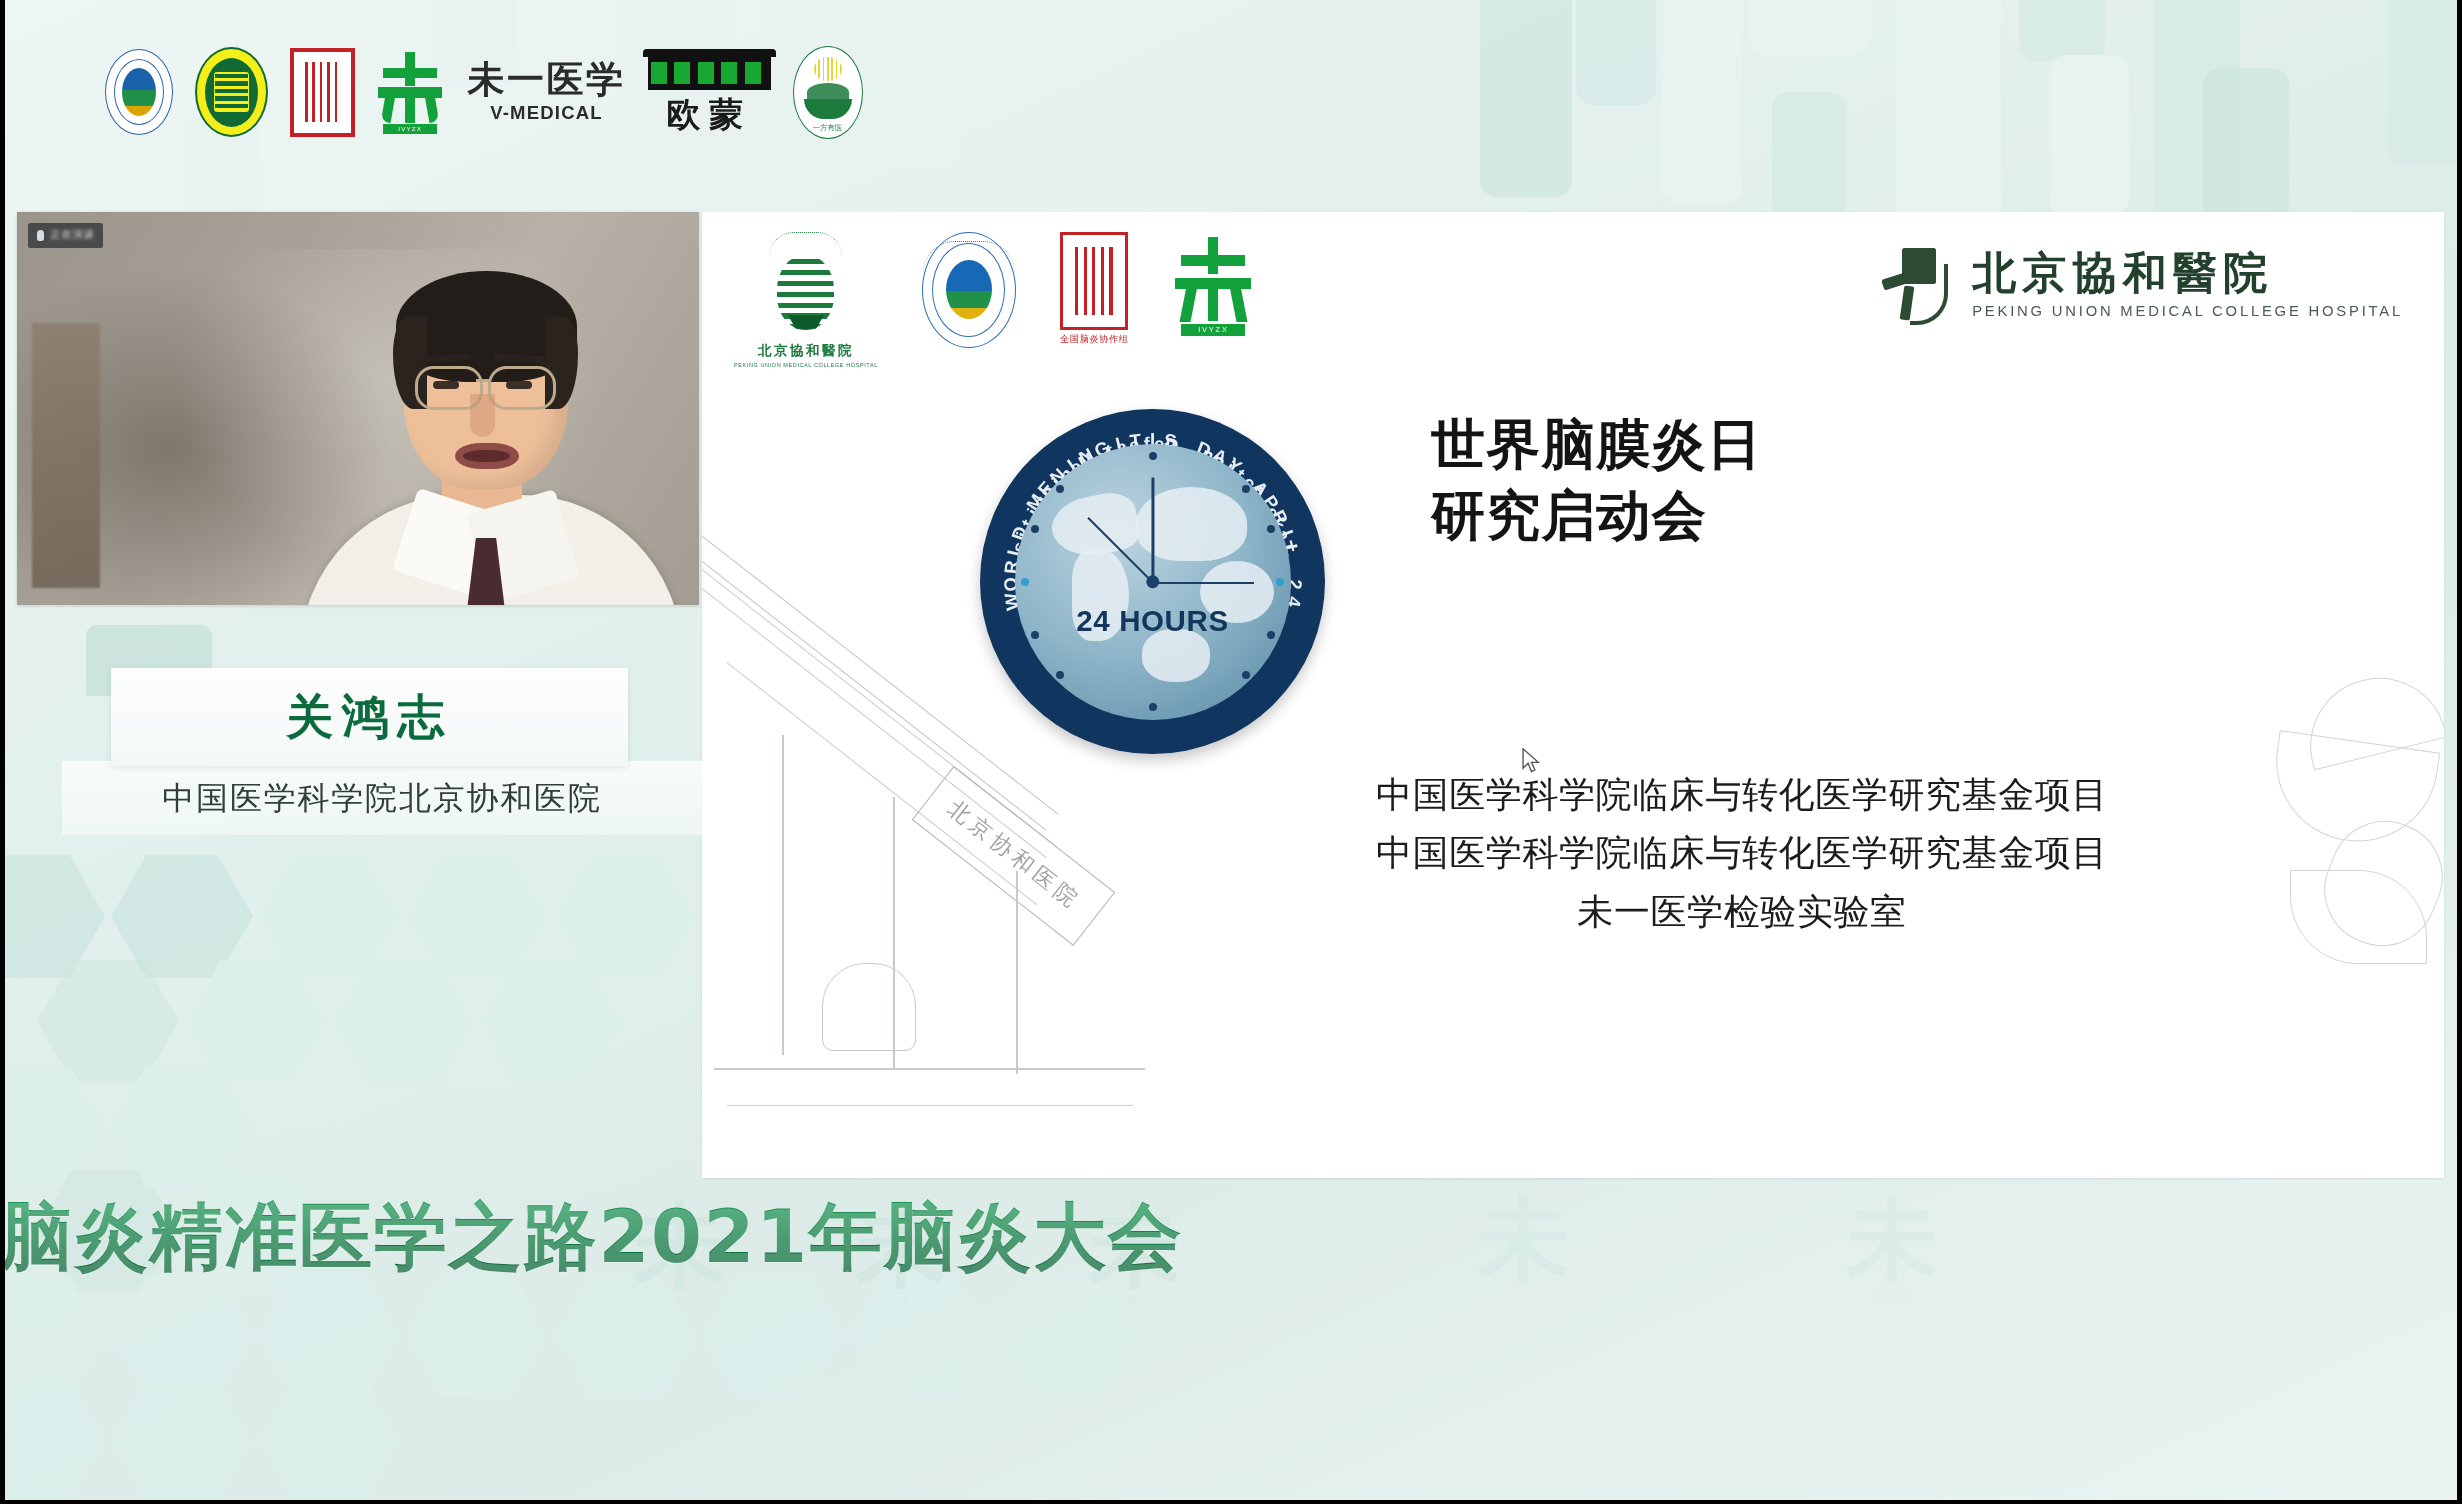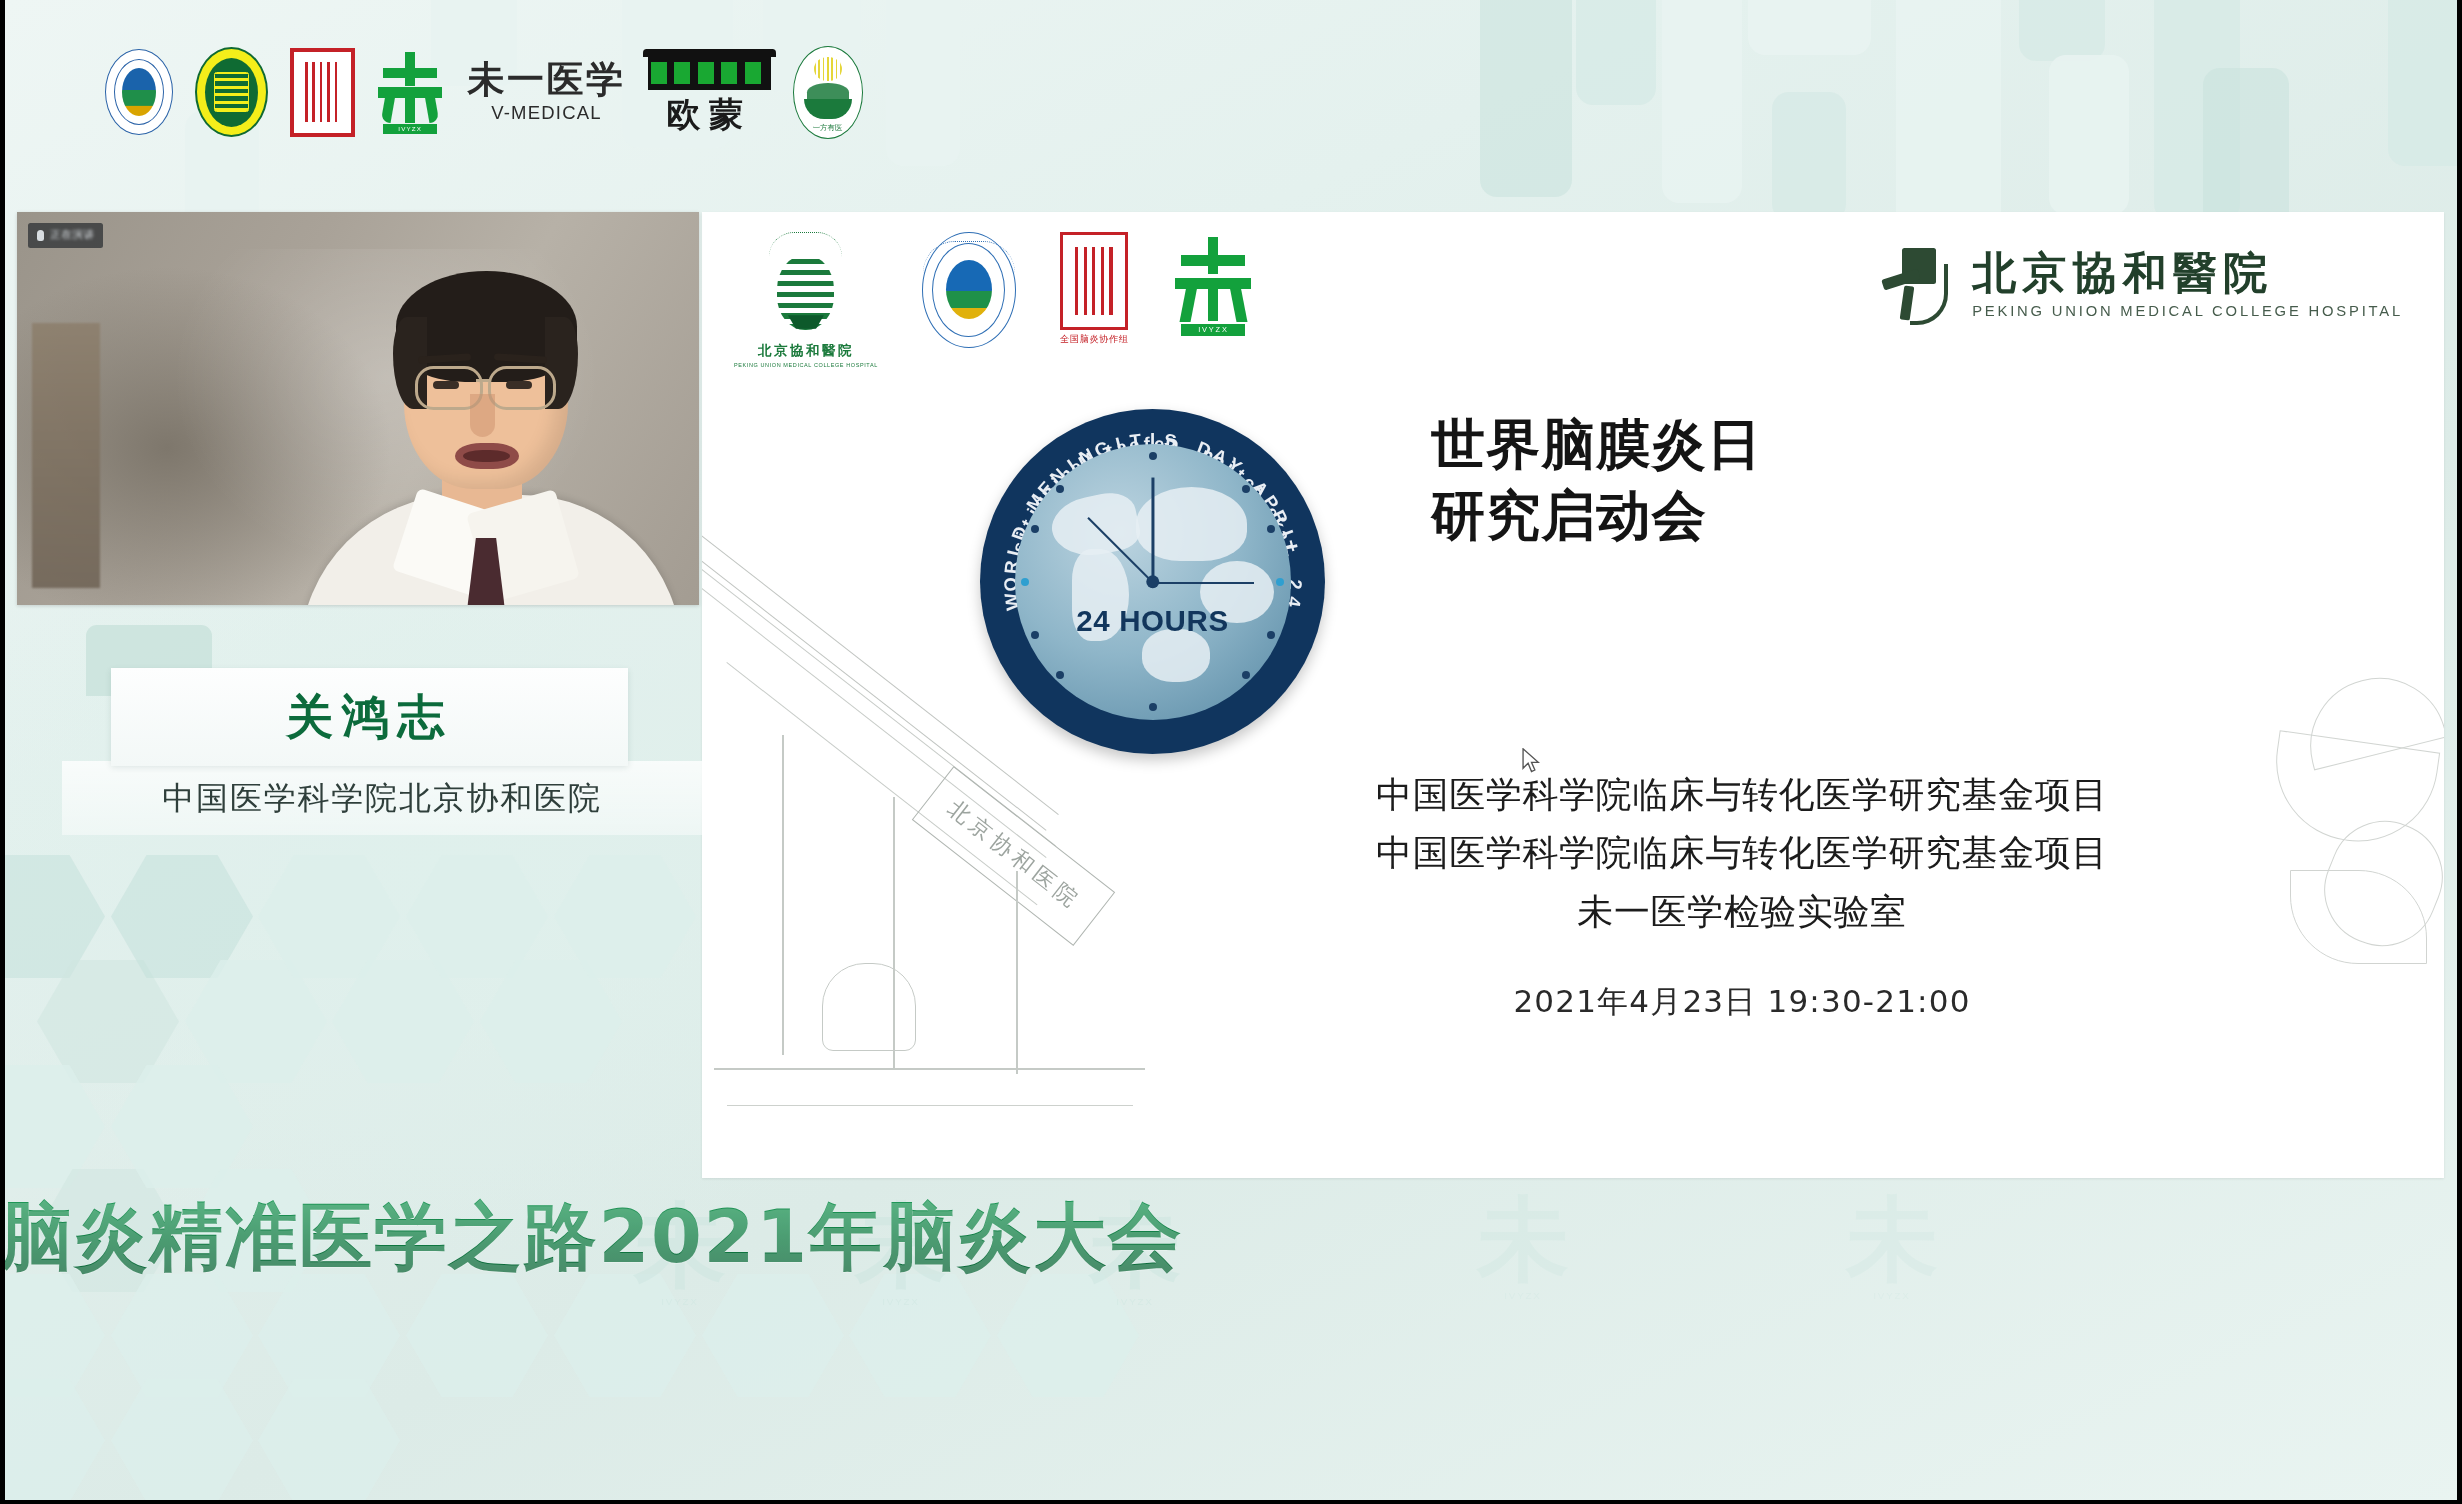--- a/index.html
+++ b/index.html
@@ -69,21 +69,21 @@
   .wy-mark .v-stem{position:absolute;left:28px;top:38px;width:9.8px;height:36px;background:#13a13c;}
   .wy-mark .v-lleg{position:absolute;left:6.2px;top:46px;width:9.8px;height:28px;background:#13a13c;
       border-radius:0 0 0 16px;transform:skewX(-10deg);}
   .wy-mark .v-rleg{position:absolute;left:50px;top:46px;width:9.8px;height:28px;background:#13a13c;
       border-radius:0 0 16px 0;transform:skewX(10deg);}
   .wy-mark .v-txt{position:absolute;left:6.2px;top:75px;width:54px;height:9.8px;background:#13a13c;
       color:#fff;font-size:6.2px;letter-spacing:1.2px;text-align:center;line-height:9.8px;}
 
   .vmed-text{display:flex;flex-direction:column;align-items:center;margin-left:2.5px;}
   .vmed-cn{font-size:37px;font-weight:700;color:#2b2b2b;letter-spacing:2.5px;line-height:1;}
-  .vmed-en{font-size:18.5px;font-weight:400;color:#2b2b2b;letter-spacing:1.2px;margin-top:4.9px;}
+  .vmed-en{font-size:18.5px;font-weight:700;color:#2b2b2b;letter-spacing:1.2px;margin-top:4.9px;}
 
   .om-logo{display:flex;flex-direction:column;align-items:center;}
   .om-bar{width:123px;height:36px;position:relative;background:#111;}
   .om-bar .om-top{position:absolute;left:-4.9px;top:-4.9px;width:133px;height:7.4px;background:#111;border-radius:3.7px 3.7px 0 0;}
   .om-bar .om-cols{position:absolute;left:3.7px;top:7.4px;width:116px;height:22px;
       background:repeating-linear-gradient(90deg,#19a832 0 16px,#111 16px 23.4px);}
   .om-cn{font-size:34px;font-weight:700;color:#1b1b1b;letter-spacing:8.6px;margin-top:6.2px;line-height:1;}
 
   .yfy-logo{width:68px;height:86px;border:1.8px solid #1b7a3c;border-radius:50%;
     display:flex;flex-direction:column;align-items:center;justify-content:flex-end;padding-bottom:4.9px;
@@ -616,21 +616,20 @@
       <div>世界脑膜炎日</div>
       <div>研究启动会</div>
     </div>
 
     <div id="slide-sub">
       <div>中国医学科学院临床与转化医学研究基金项目</div>
       <div>中国医学科学院临床与转化医学研究基金项目</div>
       <div>未一医学检验实验室</div>
     </div>
 
-    <div id="slide-datetime">2021年4月23日     19:30-21:00</div>
   </div>
 
   <div id="bottom-banner">
     <div id="banner-text">脑炎精准医学之路2021年脑炎大会</div>
   </div>
 
   <svg id="cursor" viewBox="0 0 24 32">
     <path d="M2 1 L2 24 L8 18 L12 28 L16 26 L12 17 L20 17 Z" fill="#ffffff" stroke="#555" stroke-width="1.6"></path>
   </svg>
 

